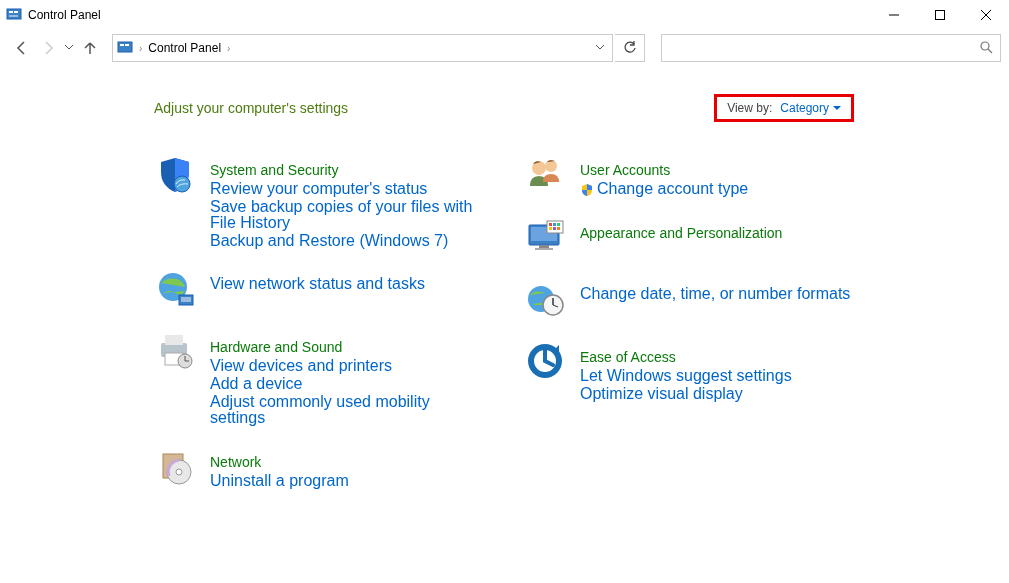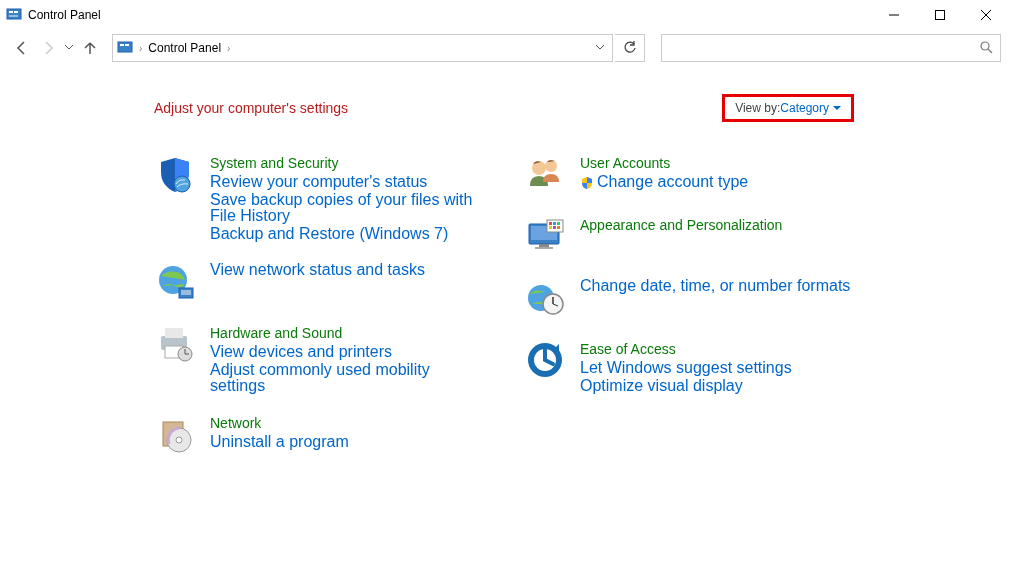--- a/index.html
+++ b/index.html
@@ -25,32 +25,32 @@
   .addr-spacer { flex: 1; }
   .addr-drop { width: 20px; text-align: center; color: #555; }
   .refresh-btn { width: 30px; height: 28px; border: 1px solid #ccc; border-left: none; display: flex; align-items: center; justify-content: center; color: #444; }
   .searchbox { width: 340px; height: 28px; border: 1px solid #ccc; margin-left: 14px; display: flex; align-items: center; }
   .searchbox input { flex: 1; border: none; outline: none; height: 100%; padding: 0 6px; font-size: 12px; }
   .search-icon { width: 28px; text-align: center; color: #666; }
   
   
   .content { padding: 28px 0 0 154px; }
   .heading-row { display: flex; align-items: center; width: 700px; }
-  .heading { color: #b91c1c; font-size: 14px; font-weight: 400; }
+  .heading { color: #4d7c0f; font-size: 14px; font-weight: 400; }
   .heading-spacer { flex: 1; }
-  .viewby-box { border: 3px solid #e60000; padding: 4px 10px; display: flex; align-items: center; gap: 0; }
+  .viewby-box { border: 3px solid #e60000; padding: 4px 10px; display: flex; align-items: center; gap: 8px; }
   .viewby-label { color: #444; font-size: 12px; }
   .viewby-value { color: #0066cc; font-size: 12px; display: flex; align-items: center; gap: 4px; }
   
   .columns { display: flex; margin-top: 32px; gap: 40px; }
   .col { width: 330px; display: flex; flex-direction: column; gap: 20px; }
   
   .category { display: flex; gap: 14px; }
   .cat-icon { width: 42px; height: 42px; flex-shrink: 0; display: flex; align-items: flex-start; justify-content: center; }
-  .cat-body { display: flex; flex-direction: column; gap: 2px; }
+  .cat-body { display: flex; flex-direction: column; gap: 2px; margin-top: 7px; }
   .cat-title { color: #0a7a0a; font-size: 14px; line-height: 18px; }
   .cat-link { color: #0066cc; font-size: 16px; line-height: 16px; }
   
   .shield-mini { display:inline-block; width:14px; height:14px; vertical-align:middle; margin-right:3px;}
 </style>
 </head>
 <body>
 
 <div class="titlebar">
   <span class="app-icon">
@@ -199,20 +199,21 @@
               <rect x="10" y="4" width="18" height="10" fill="#e8e8e8"></rect>
               <rect x="10" y="22" width="18" height="12" fill="#fff" stroke="#aaa"></rect>
               <circle cx="30" cy="30" r="7" fill="#ddd" stroke="#888"></circle>
               <line x1="30" y1="30" x2="30" y2="25" stroke="#555"></line>
               <line x1="30" y1="30" x2="34" y2="30" stroke="#555"></line>
             </svg>
         </div>
         <div class="cat-body">
           <div class="cat-title">Hardware and Sound</div>
           <div class="cat-link">View devices and printers</div>
+          <div class="cat-link">Add a device</div>
           <div class="cat-link">Adjust commonly used mobility settings</div>
         </div>
       </div>
 
       <div class="category">
         <div class="cat-icon">
           <svg width="40" height="40">
               <rect x="8" y="8" width="20" height="24" fill="#d4b896" stroke="#aa8855"></rect>
               <circle cx="24" cy="26" r="12" fill="#e8e8e8" stroke="#999"></circle>
               <circle cx="24" cy="26" r="3" fill="#fff" stroke="#999"></circle>

